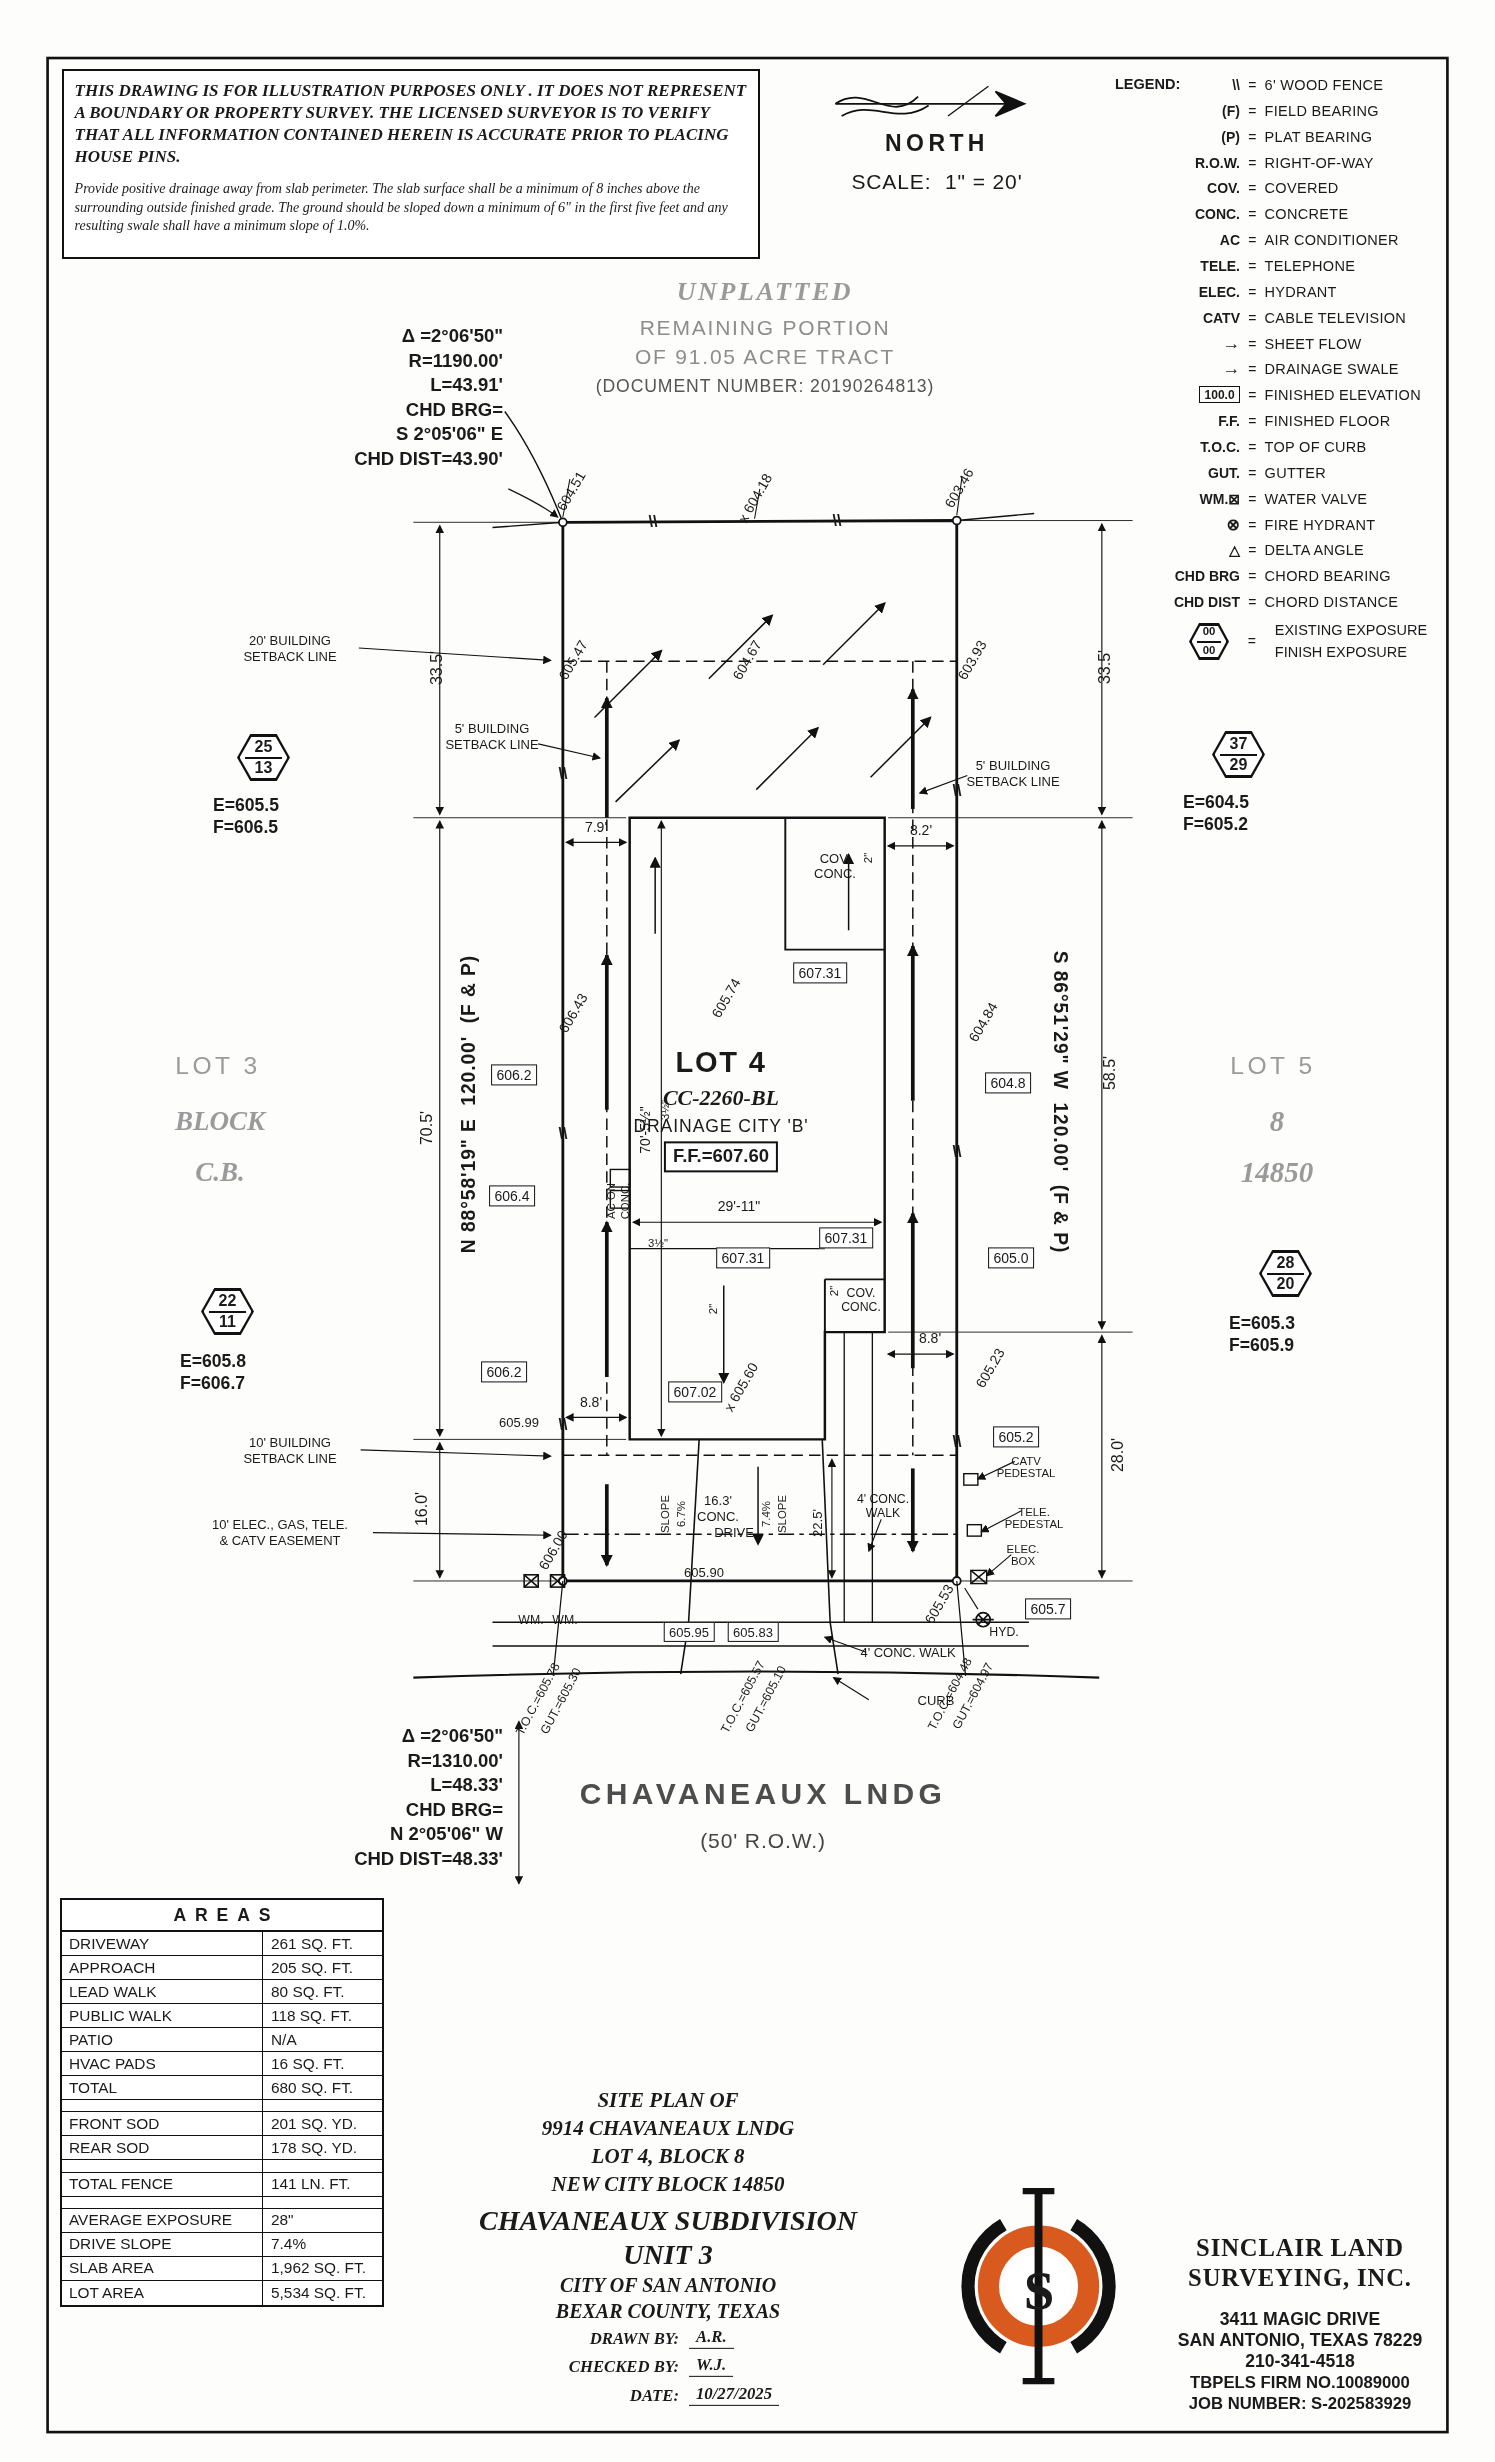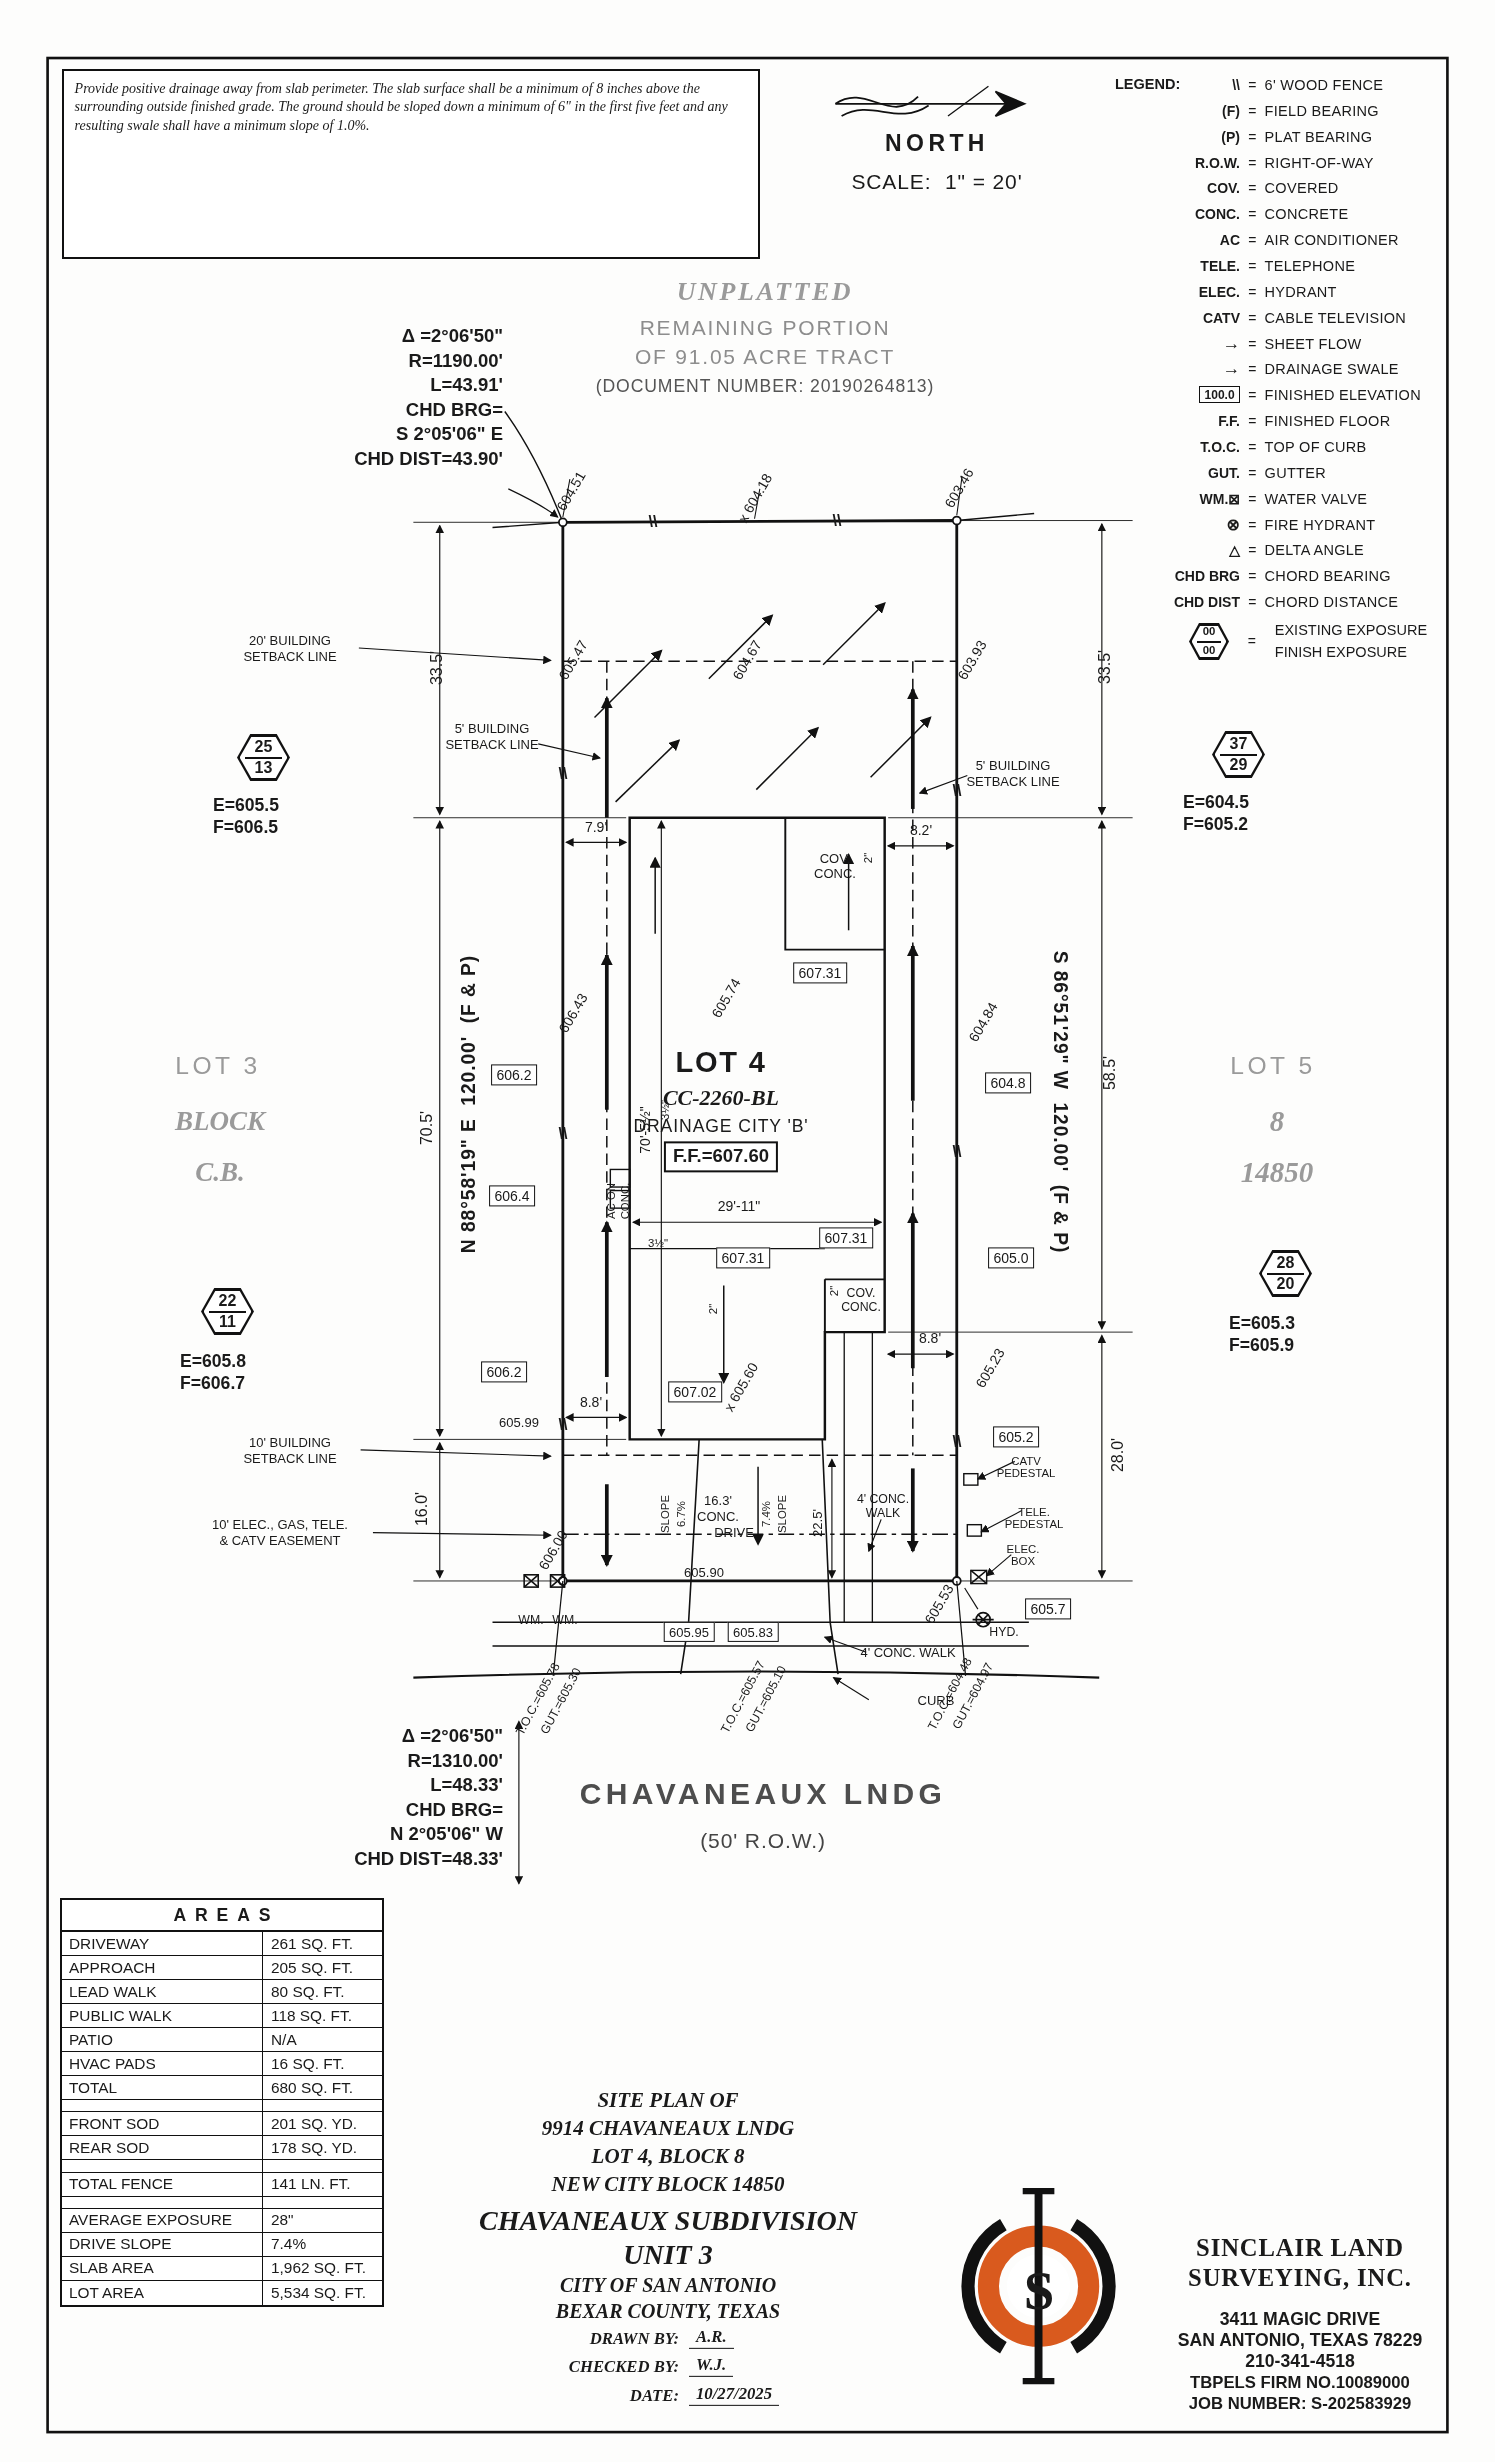--- a/index.html
+++ b/index.html
@@ -8,21 +8,21 @@
   #sheet{position:relative;width:1495px;height:2462px;background:#fdfdfc;overflow:hidden}
   #plan-svg{position:absolute;left:0;top:0}
   #label-layer,#legend{position:absolute;left:0;top:0;width:1495px;height:2462px;pointer-events:none}
   .lbl{position:absolute;white-space:pre;line-height:1;font-size:14px;color:#1a1a1a}
   .lbl.boxed{border:1.8px solid #111;padding:2.6px 4.4px;background:#fff}
   .lbl.ffbox{border:2.6px solid #111;padding:4.4px 7px;background:#fff}
   .lbl.uline{border-bottom:1.8px solid #111;padding:0 7px 2.6px}
   #disclaimer{position:absolute;left:62px;top:69px;width:698px;height:190px;border:2.2px solid #111;
     padding:8.8px 10.6px;font-family:"Liberation Serif",serif;font-style:italic;background:#fff}
   #disclaimer .caps{font-size:17px;font-weight:600;line-height:1.3}
-  #disclaimer .note{font-size:14px;line-height:1.32;margin-top:0}
+  #disclaimer .note{font-size:14px;line-height:1.32;margin-top:12px}
   
   .lg-row{position:absolute;left:1170px;width:278px;height:23px;display:flex;align-items:center}
   .lg-sym{width:70px;display:flex;justify-content:flex-end;font-size:14px;font-weight:600;white-space:pre}
   .lg-sym .bx{border:1.8px solid #111;padding:0.9px 4.4px;font-size:12px}
   .lg-sym .arrow-thin{font-size:17.6px;font-weight:400}
   .lg-sym .arrow-bold{font-size:17.6px;font-weight:900}
   .lg-sym .hyd{font-size:16px}
   .lg-eq{width:24.6px;text-align:center;font-size:14px}
   .lg-lab{font-size:14.5px;letter-spacing:0.3px}
   #legend-expo{position:absolute;left:1189px;top:619px;display:flex;gap:10.6px;align-items:center}
@@ -191,20 +191,21 @@
     <path d="M1141,2530 A 81 81 0 0 0 1141,2670" stroke="#111" stroke-width="15"></path>
     <path d="M1221,2530 A 81 81 0 0 1 1221,2670" stroke="#111" stroke-width="15"></path>
     <circle cx="1181" cy="2600" r="36" fill="#fff" stroke="none"></circle>
     <path d="M1181,2492 L1181,2708" stroke="#111" stroke-width="9"></path>
     <path d="M1163,2492 L1199,2492 M1163,2708 L1199,2708" stroke="#111" stroke-width="7"></path>
   </g>
 </g>
 </svg>
 
 <div id="disclaimer">
+  <p class="caps">THIS DRAWING IS FOR ILLUSTRATION PURPOSES ONLY . IT DOES NOT REPRESENT A BOUNDARY OR PROPERTY SURVEY. THE LICENSED SURVEYOR IS TO VERIFY THAT ALL INFORMATION CONTAINED HEREIN IS ACCURATE PRIOR TO PLACING HOUSE PINS.</p>
   <p class="note">Provide positive drainage away from slab perimeter. The slab surface shall be a minimum of 8 inches above the surrounding outside finished grade. The ground should be sloped down a minimum of 6" in the first five feet and any resulting swale shall have a minimum slope of 1.0%.</p>
 </div>
 
 <div id="areas">
   <div id="areas-title">AREAS</div>
   <div id="areas-rows">
         <div class="ar-row">
           <div class="ar-l">DRIVEWAY</div>
           <div class="ar-v">261 SQ. FT.</div>
         </div>

